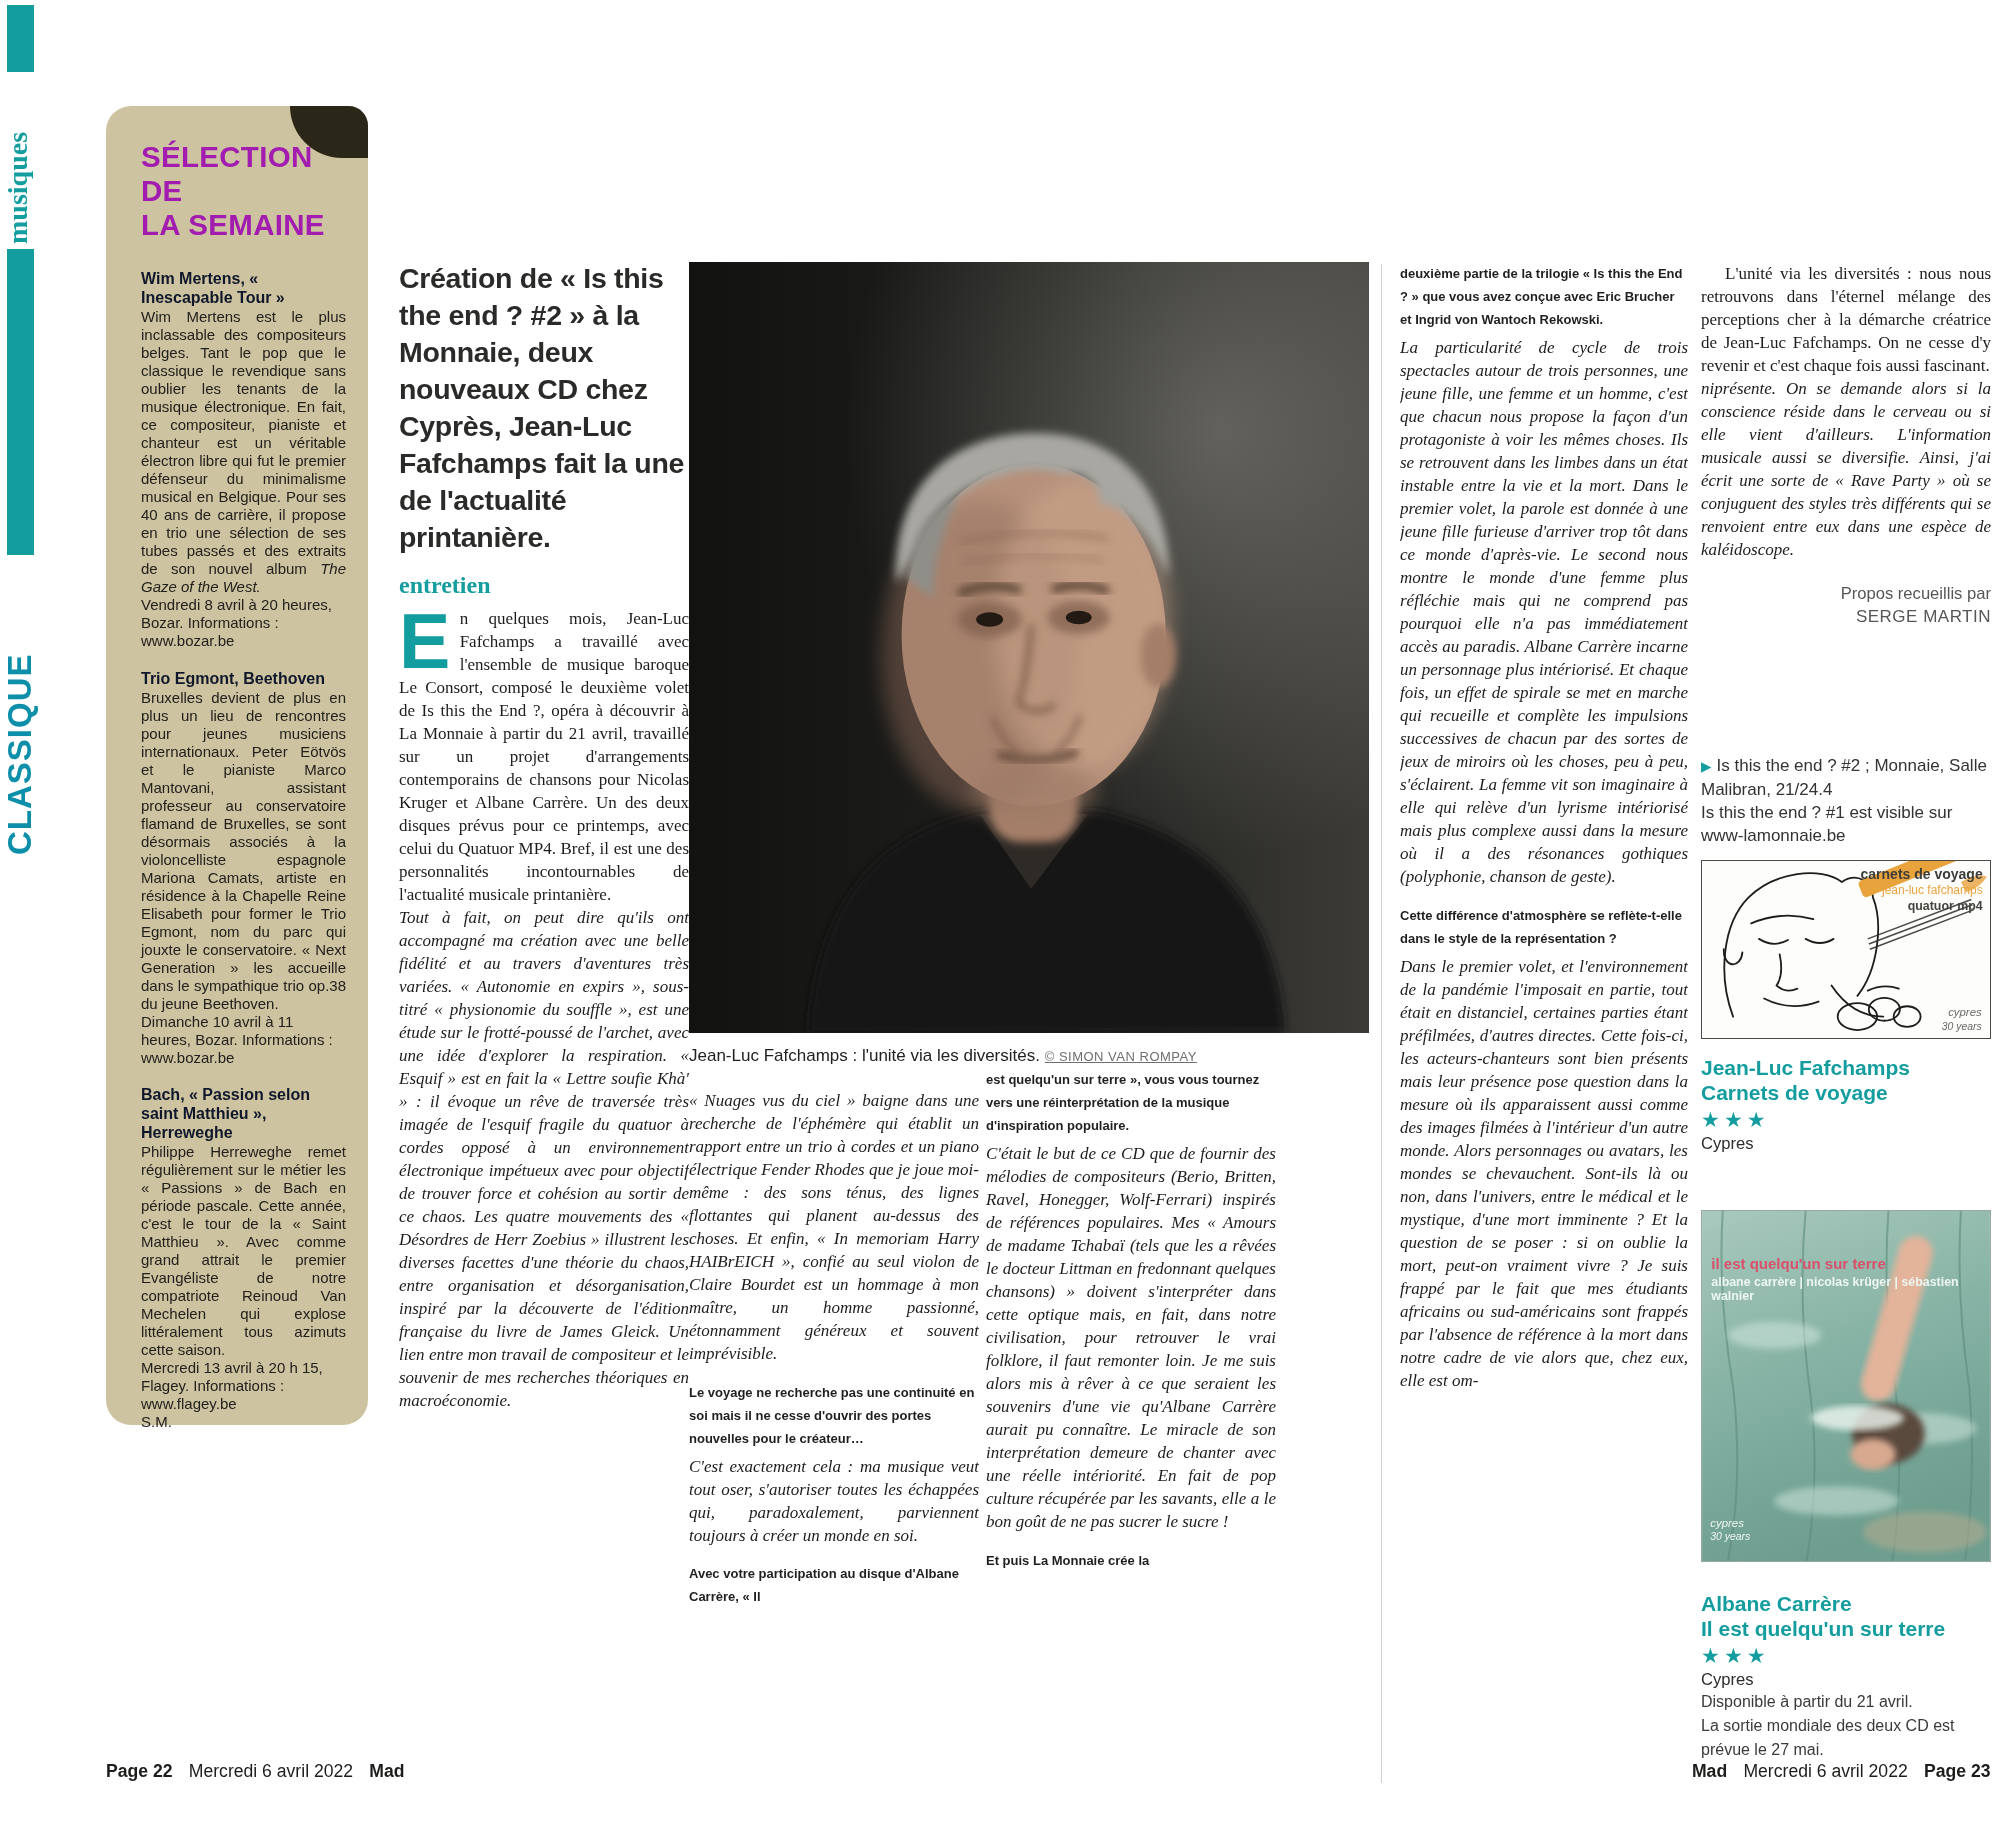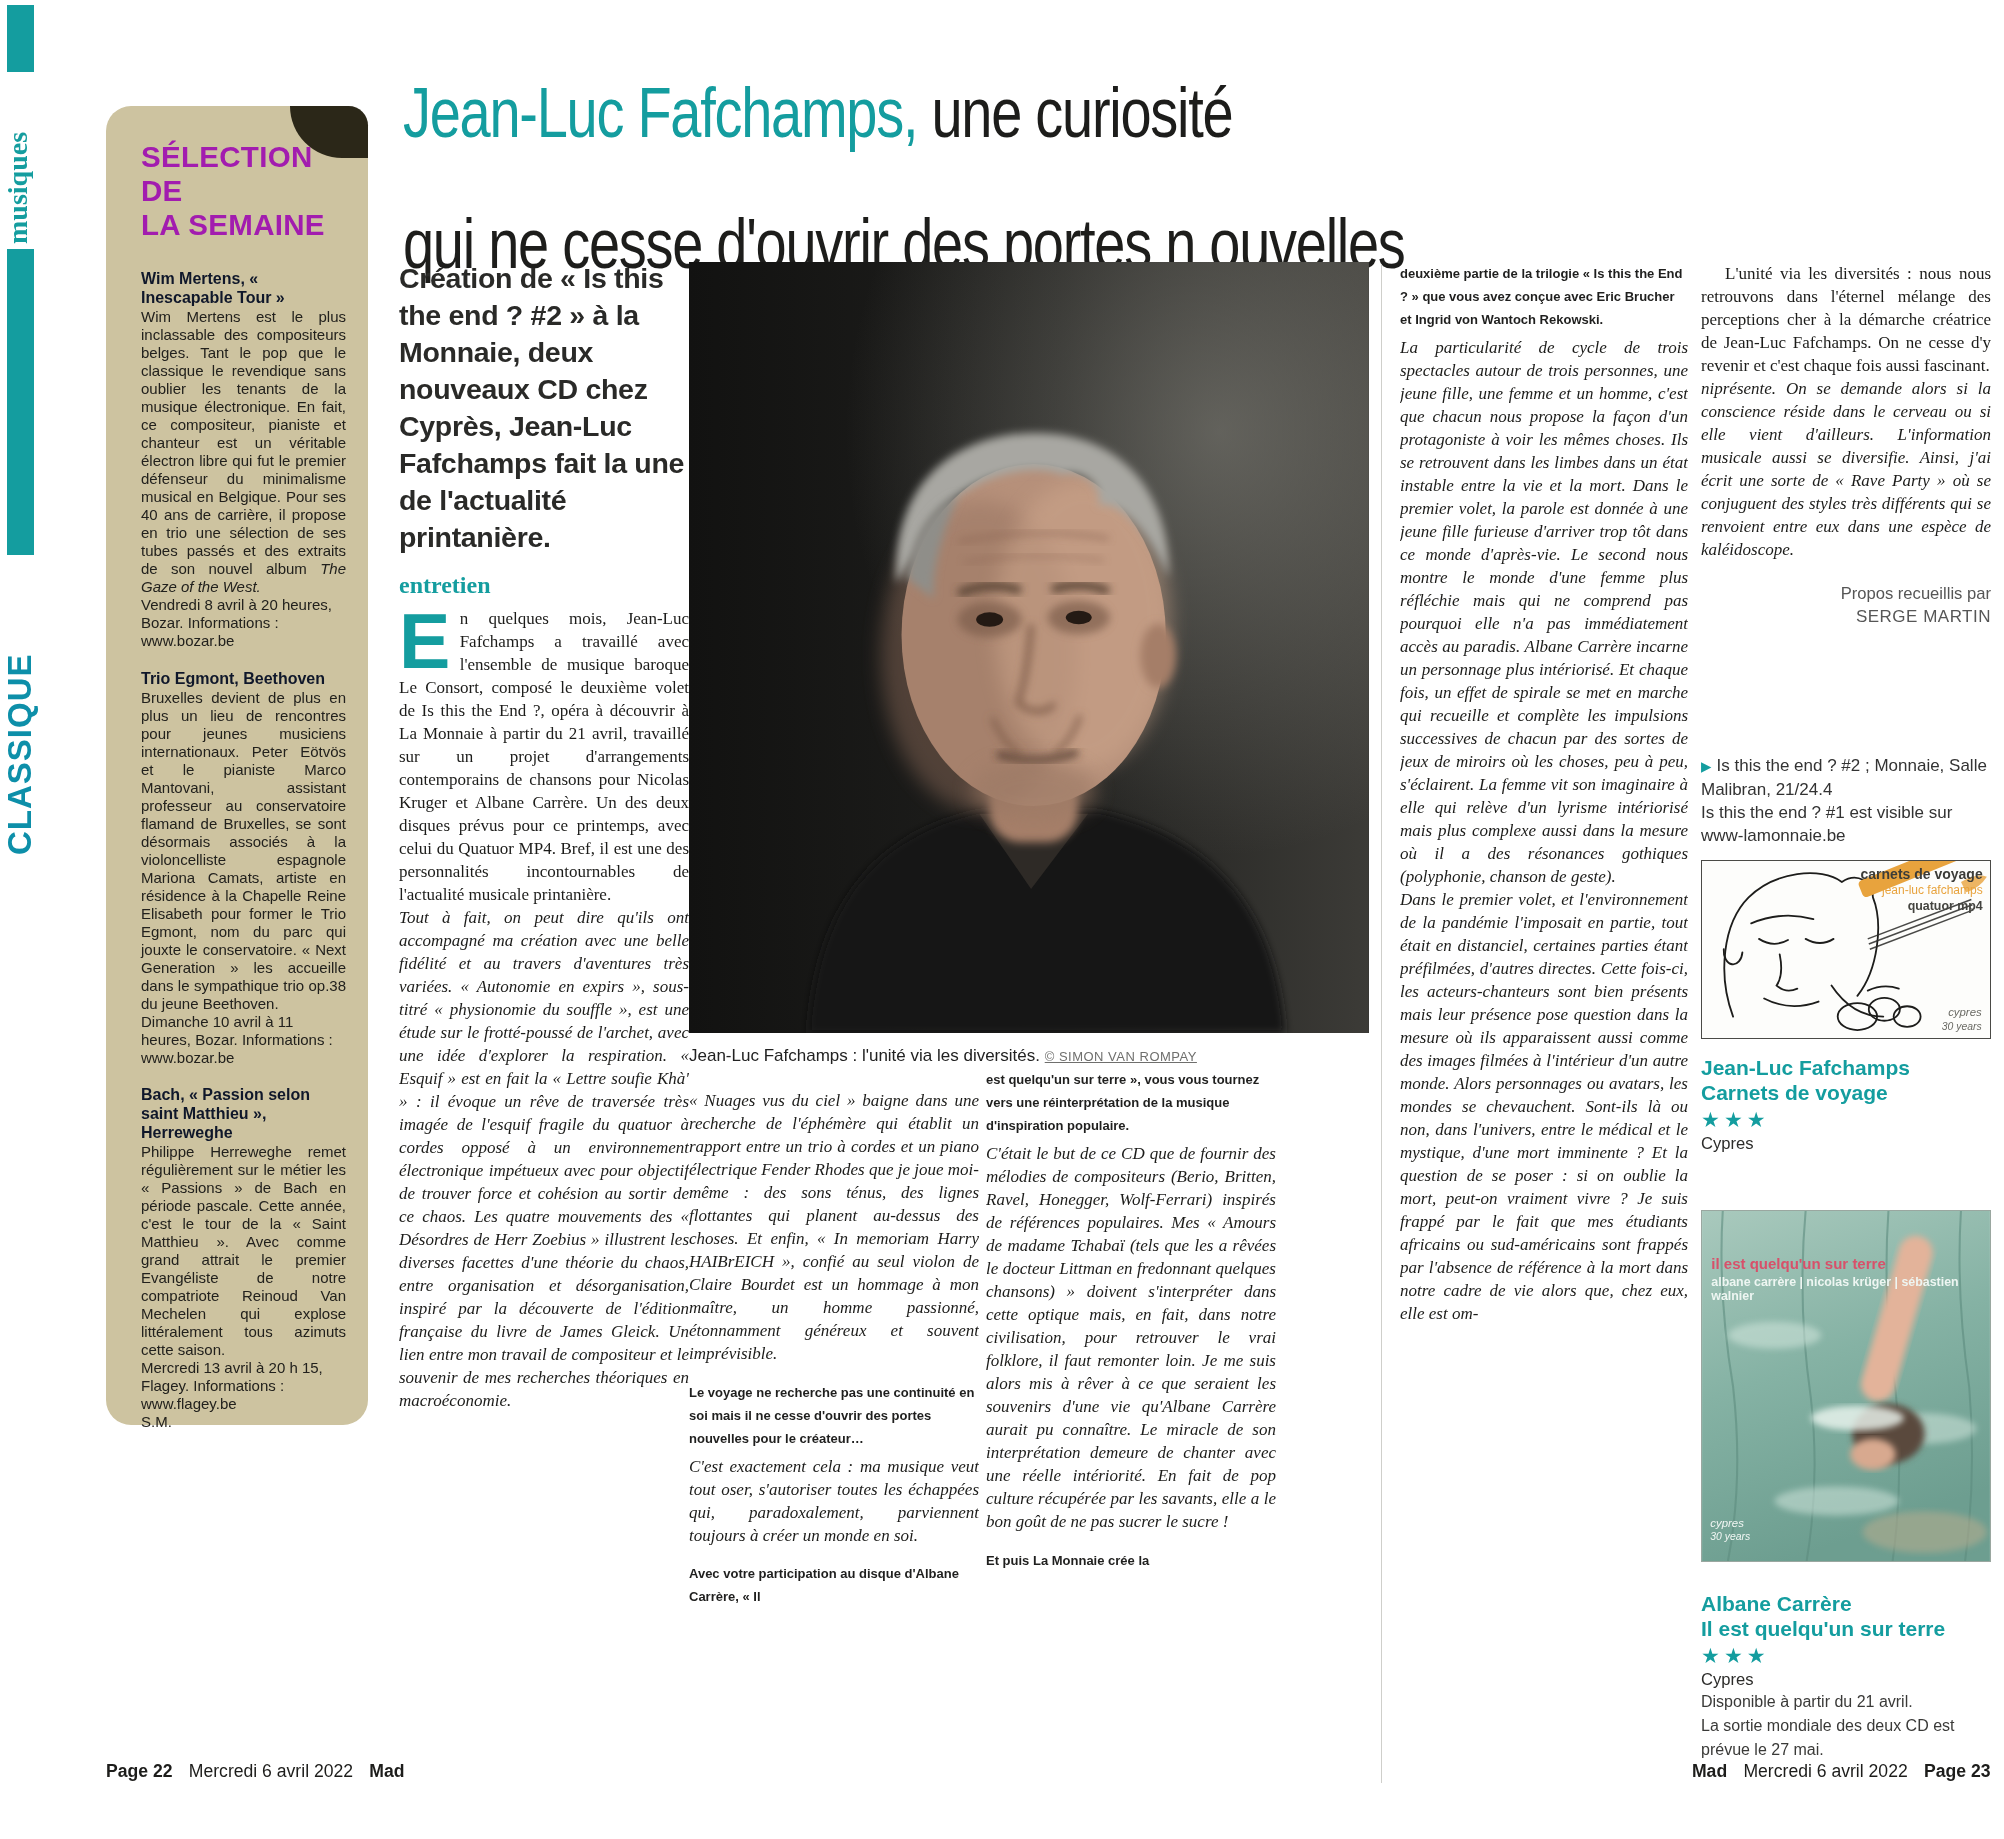--- a/index.html
+++ b/index.html
@@ -91,24 +91,20 @@
       <p>Bruxelles devient de plus en plus un lieu de rencontres pour jeunes musiciens internationaux. Peter Eötvös et le pianiste Marco Mantovani, assistant professeur au conservatoire flamand de Bruxelles, se sont désormais associés à la violoncelliste espagnole Mariona Camats, artiste en résidence à la Chapelle Reine Elisabeth pour former le Trio Egmont, nom du parc qui jouxte le conservatoire. « Next Generation » les accueille dans le sympathique trio op.38 du jeune Beethoven.</p>
       <p class="info">Dimanche 10 avril à 11 heures, Bozar. Informations : www.bozar.be</p>
 
       <h3>Bach, « Passion selon saint Matthieu », Herreweghe</h3>
       <p>Philippe Herreweghe remet régulièrement sur le métier les « Passions » de Bach en période pascale. Cette année, c'est le tour de la « Saint Matthieu ». Avec comme grand attrait le premier Evangéliste de notre compatriote Reinoud Van Mechelen qui explose littéralement tous azimuts cette saison.</p>
       <p class="info">Mercredi 13 avril à 20 h 15, Flagey. Informations : www.flagey.be</p>
       <p class="info">S.M.</p>
     </div>
   </div>
 
-  <div class="abs" style="left:403px; top:73px; width:1596px;">
-    <div class="hline"><span class="accent">Jean-Luc Fafchamps,</span><span> une curiosité</span></div>
-    <div class="hline" style="margin-top:51px;">qui ne cesse d'ouvrir des portes n ouvelles</div>
-  </div>
 
   <div class="abs col" style="left:399px; top:260px; height:1534px; overflow:hidden;">
     <p class="standfirst">Création de « Is this the end ? #2 » à la Monnaie, deux nouveaux CD chez Cyprès, Jean-Luc Fafchamps fait la une de l'actualité printanière.</p>
     <p class="kicker">entretien</p>
     <div>
       <span class="dropcap">E</span>
       <p class="serif">n quelques mois, Jean-Luc Fafchamps a travaillé avec l'ensemble de musique baroque Le Consort, composé le deuxième volet de Is this the End ?, opéra à découvrir à La Monnaie à partir du 21 avril, travaillé sur un projet d'arrangements contemporains de chansons pour Nicolas Kruger et Albane Carrère. Un des deux disques prévus pour ce printemps, avec celui du Quatuor MP4. Bref, il est une des personnalités incontournables de l'actualité musicale printanière.</p>
     </div>
     <p class="a">Tout à fait, on peut dire qu'ils ont accompagné ma création avec une belle fidélité et au travers d'aventures très variées. « Autonomie en expirs », sous-titré « physionomie du souffle », est une étude sur le frotté-poussé de l'archet, avec une idée d'explorer la respiration. « Esquif » est en fait la « Lettre soufie Khà' » : il évoque un rêve de traversée très imagée de l'esquif fragile du quatuor à cordes opposé à un environnement électronique impétueux avec pour objectif de trouver force et cohésion au sortir de ce chaos. Les quatre mouvements des « Désordres de Herr Zoebius » illustrent les diverses facettes d'une théorie du chaos, entre organisation et désorganisation, inspiré par la découverte de l'édition française du livre de James Gleick. Un lien entre mon travail de compositeur et le souvenir de mes recherches théoriques en macroéconomie.</p>
   </div>
@@ -186,20 +182,21 @@
     <p class="q first">est quelqu'un sur terre », vous vous tournez vers une réinterprétation de la musique d'inspiration populaire.</p>
     <p class="a">C'était le but de ce CD que de fournir des mélodies de compositeurs (Berio, Britten, Ravel, Honegger, Wolf-Ferrari) inspirés de références populaires. Mes « Amours de madame Tchabaï (tels que les a rêvées le docteur Littman en fredonnant quelques chansons) » doivent s'interpréter dans cette optique mais, en fait, dans notre civilisation, pour retrouver le vrai folklore, il faut remonter loin. Je me suis alors mis à rêver à ce que seraient les souvenirs d'une vie qu'Albane Carrère aurait pu connaître. Le miracle de son interprétation demeure de chanter avec une réelle intériorité. En fait de pop culture récupérée par les savants, elle a le bon goût de ne pas sucrer le sucre !</p>
     <p class="q">Et puis La Monnaie crée la</p>
   </div>
 
   <div class="abs vrule" style="left:1381px; top:264px; height:1519px;"></div>
 
   <div class="abs col" style="left:1400px; top:262px; width:288px; height:1534px; overflow:hidden;">
     <p class="q first">deuxième partie de la trilogie « Is this the End ? » que vous avez conçue avec Eric Brucher et Ingrid von Wantoch Rekowski.</p>
     <p class="a">La particularité de cycle de trois spectacles autour de trois personnes, une jeune fille, une femme et un homme, c'est que chacun nous propose la façon d'un protagoniste à voir les mêmes choses. Ils se retrouvent dans les limbes dans un état instable entre la vie et la mort. Dans le premier volet, la parole est donnée à une jeune fille furieuse d'arriver trop tôt dans ce monde d'après-vie. Le second nous montre le monde d'une femme plus réfléchie mais qui ne comprend pas pourquoi elle n'a pas immédiatement accès au paradis. Albane Carrère incarne un personnage plus intériorisé. Et chaque fois, un effet de spirale se met en marche qui recueille et complète les impulsions successives de chacun par des sortes de jeux de miroirs où les choses, peu à peu, s'éclairent. La femme vit son imaginaire à elle qui relève d'un lyrisme intériorisé mais plus complexe aussi dans la mesure où il a des résonances gothiques (polyphonie, chanson de geste).</p>
+    <p class="q">Cette différence d'atmosphère se reflète-t-elle dans le style de la représentation ?</p>
     <p class="a">Dans le premier volet, et l'environnement de la pandémie l'imposait en partie, tout était en distanciel, certaines parties étant préfilmées, d'autres directes. Cette fois-ci, les acteurs-chanteurs sont bien présents mais leur présence pose question dans la mesure où ils apparaissent aussi comme des images filmées à l'intérieur d'un autre monde. Alors personnages ou avatars, les mondes se chevauchent. Sont-ils là ou non, dans l'univers, entre le médical et le mystique, d'une mort imminente ? Et la question de se poser : si on oublie la mort, peut-on vraiment vivre ? Je suis frappé par le fait que mes étudiants africains ou sud-américains sont frappés par l'absence de référence à la mort dans notre cadre de vie alors que, chez eux, elle est om-</p>
   </div>
 
   <div class="abs col" style="left:1701px; top:262px; height:596px; overflow:hidden;">
     <p class="a roman">L'unité via les diversités : nous nous retrouvons dans l'éternel mélange des perceptions cher à la démarche créatrice de Jean-Luc Fafchamps. On ne cesse d'y revenir et c'est chaque fois aussi fascinant.</p>
     <p class="a">niprésente. On se demande alors si la conscience réside dans le cerveau ou si elle vient d'ailleurs. L'information musicale aussi se diversifie. Ainsi, j'ai écrit une sorte de « Rave Party » où se conjuguent des styles très différents qui se renvoient entre eux dans une espèce de kaléidoscope.</p>
     <div class="byline">
       <div>Propos recueillis par</div>
       <div style="font-size:17px; letter-spacing:0.5px;">SERGE MARTIN</div>
     </div>

